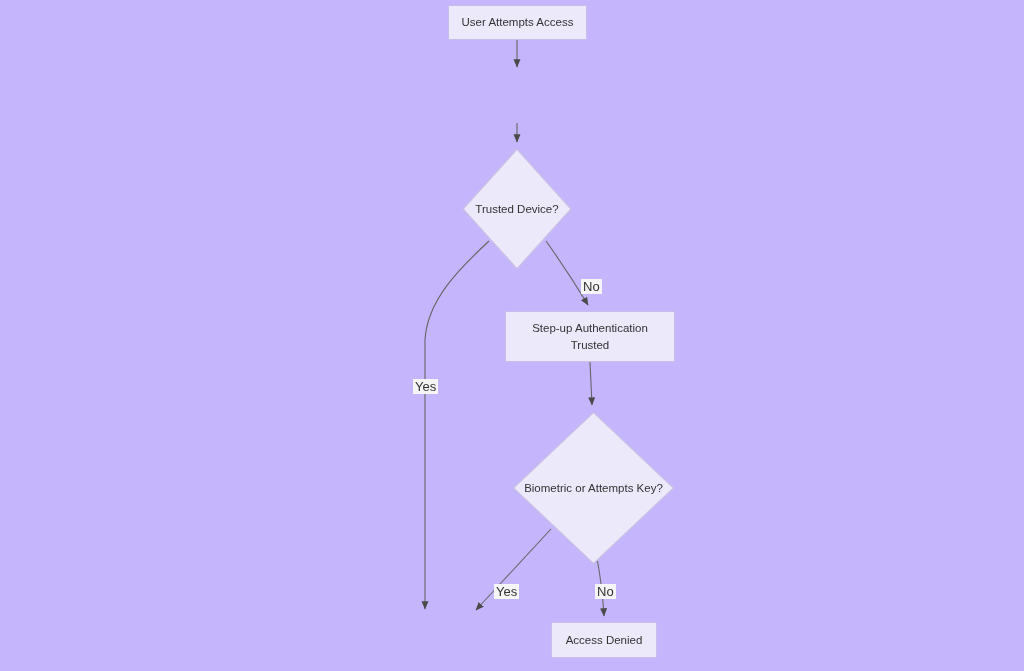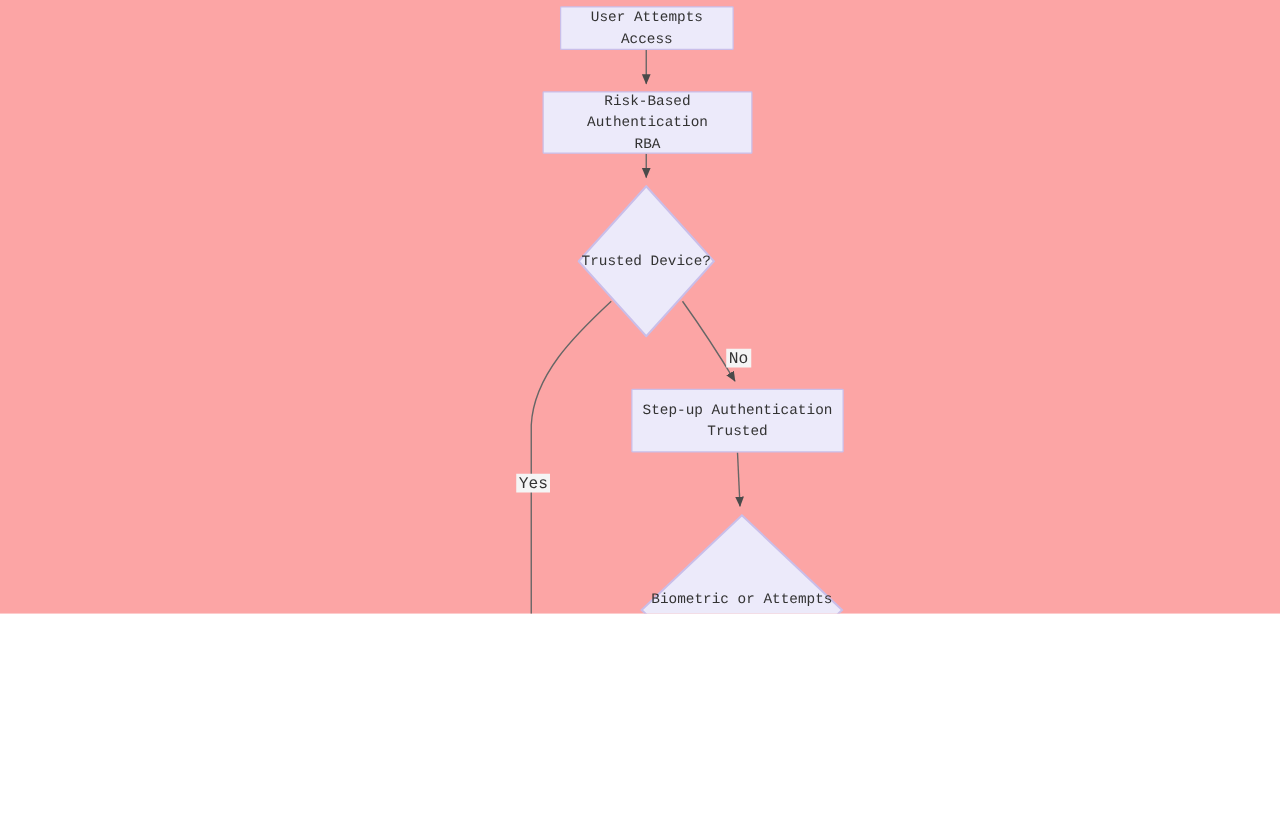--- a/index.html
+++ b/index.html
@@ -7,24 +7,23 @@
     margin: 0;
     padding: 0;
     background: #ffffff;
   }
   body {
     font-family: "Liberation Sans", "DejaVu Sans", sans-serif;
   }
   #canvas {
     position: relative;
     width: 1024px;
-    height: 491px;
-    background: #fca5a5;
+    height: 671px;
+    background: #c4b5fd;
     overflow: hidden;
-    font-family: Liberation Mono, monospace;
   }
   #edges {
     position: absolute;
     left: 0;
     top: 0;
     width: 1024px;
     height: 671px;
     pointer-events: none;
   }
   .node {
@@ -91,24 +90,20 @@
         <path d="M 590,362 L 592,405" marker-end="url(#arrow)"></path>
         <path d="M 551,529 L 476,610" marker-end="url(#arrow)"></path>
         <path d="M 597,558 C 601,580 603,598 604,616" marker-end="url(#arrow)"></path>
       </g>
   </svg>
 
   <div class="node rect" style="left: 448px; top: 5px; width: 139px; height: 35px;">
     <span>User Attempts Access</span>
   </div>
 
-  <div class="node rect" style="left: 434px; top: 73px; width: 168px; height: 50px;">
-    <span>Risk-Based Authentication
-RBA</span>
-  </div>
 
   <div class="node diamond" style="left: 462px; top: 148px; width: 110px; height: 122px;">
     <svg class="diamond-shape" viewBox="0 0 100 100" preserveAspectRatio="none">
       <polygon points="50,0.8 99.2,50 50,99.2 0.8,50" fill="#ECEAFA" stroke="#C9BEE9" stroke-width="1.6" vector-effect="non-scaling-stroke"></polygon>
     </svg>
     <span class="diamond-label">Trusted Device?</span>
   </div>
 
   <div class="node rect" style="left: 505px; top: 311px; width: 170px; height: 51px;">
     <span>Step-up Authentication
@@ -116,20 +111,23 @@
   </div>
 
   <div class="node diamond" style="left: 512px; top: 411px; width: 163px; height: 154px;">
     <svg class="diamond-shape" viewBox="0 0 100 100" preserveAspectRatio="none">
       <polygon points="50,0.8 99.2,50 50,99.2 0.8,50" fill="#ECEAFA" stroke="#C9BEE9" stroke-width="1.6" vector-effect="non-scaling-stroke"></polygon>
     </svg>
     <span class="diamond-label">Biometric or Attempts Key?</span>
   </div>
 
 
+  <div class="node rect" style="left: 551px; top: 622px; width: 106px; height: 36px;">
+    <span>Access Denied</span>
+  </div>
 
   <div id="edge-labels">
       <div class="edge-label" style="left: 413px; top: 379px;">Yes</div>
       <div class="edge-label" style="left: 581px; top: 279px;">No</div>
       <div class="edge-label" style="left: 494px; top: 584px;">Yes</div>
       <div class="edge-label" style="left: 595px; top: 584px;">No</div>
     </div>
 </div>
 
 </body></html>

